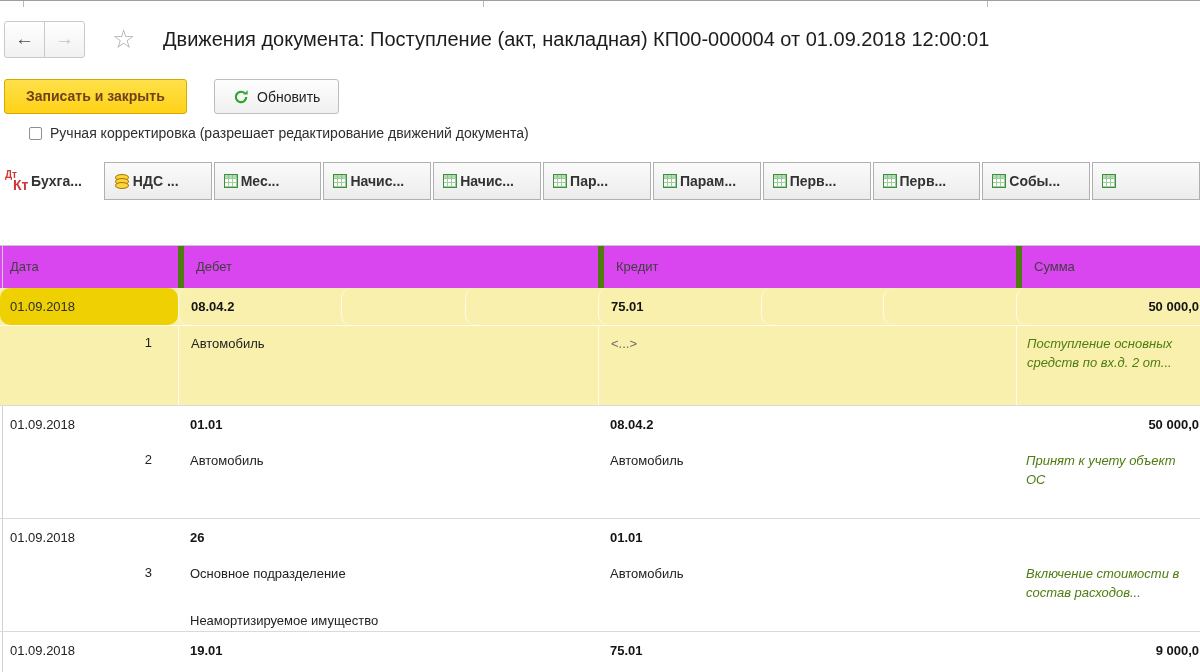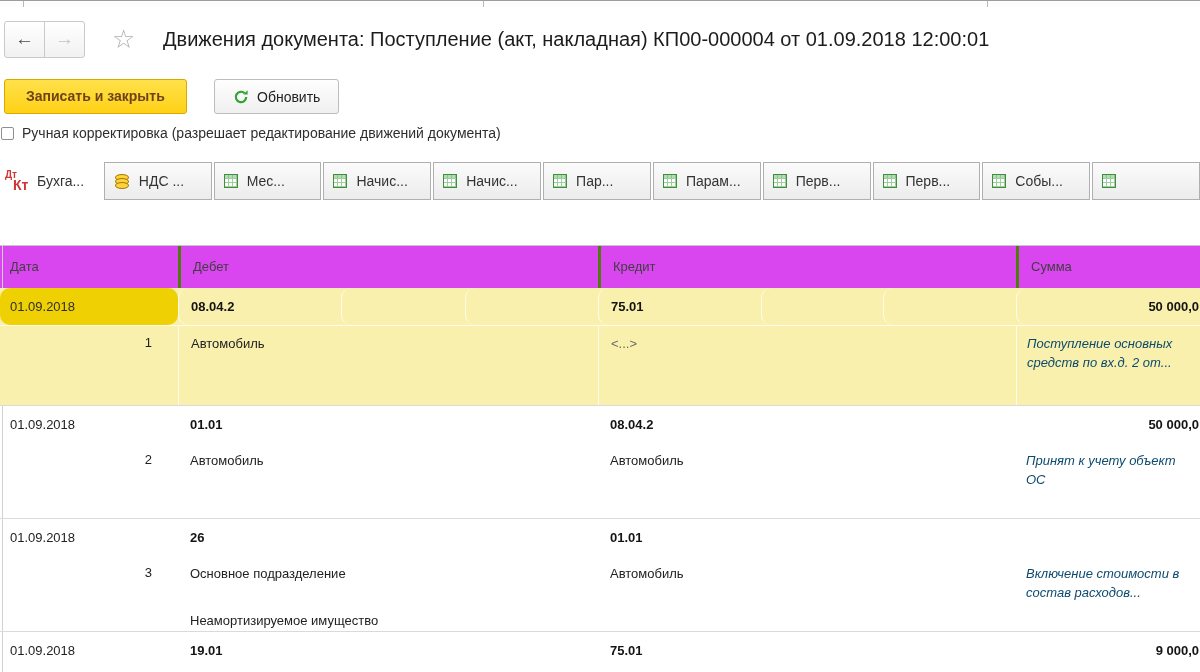--- a/index.html
+++ b/index.html
@@ -21,49 +21,49 @@
 
   
   .btn-save{position:absolute;left:4px;top:79px;height:35px;box-sizing:border-box;
             background:linear-gradient(#ffe14a,#ffd117);border:1px solid #d8a900;border-radius:3px;
             font-size:14px;font-weight:bold;color:#6e431a;padding:0 21px;line-height:33px;cursor:pointer;}
   .btn-refresh{position:absolute;left:214px;top:79px;height:35px;box-sizing:border-box;display:flex;align-items:center;
                background:linear-gradient(#fefefe,#f0f0f0);border:1px solid #bdbdbd;border-radius:3px;
                font-size:14px;color:#222;padding:0 18px;cursor:pointer;gap:8px;}
 
   
-  .chkrow{position:absolute;left:1px;top:125px;display:flex;align-items:center;gap:8px;}
+  .chkrow{position:absolute;left:1px;top:125px;display:flex;align-items:center;gap:8px;padding-left:28px;}
   .chk{appearance:none;-webkit-appearance:none;width:13px;height:13px;margin:0;
        border:1px solid #8f8f8f;border-radius:2px;background:#fff;}
   .chklabel{font-size:14px;color:#2e2e2e;}
 
   
   .tabbar{position:absolute;left:0;top:162px;width:1200px;height:38px;display:flex;align-items:stretch;}
   .tab{box-sizing:border-box;display:flex;align-items:center;font-size:14px;color:#333;cursor:pointer;white-space:nowrap;overflow:hidden;}
   .tab.active{width:110px;padding-left:5px;background:#fff;border:none;}
   .tab.inactive{width:116px;padding-left:9px;background:linear-gradient(#fbfbfb,#ececec);
                 border:1px solid #b0b0b0;margin-left:2px;}
-  .tab .lbl{margin-left:9px;}
+  .tab .lbl{margin-left:3px;font-weight:bold;}
 
   
   .ic-dtkt{position:relative;width:23px;height:22px;flex:0 0 auto;}
   .ic-dtkt .dt{position:absolute;left:0;top:0;font-size:10px;font-weight:bold;color:#cf3636;line-height:10px;}
   .ic-dtkt .kt{position:absolute;left:8px;top:10px;font-size:14px;font-weight:bold;color:#cf3636;line-height:10px;}
   .ic-coins{position:relative;width:16px;height:15px;flex:0 0 auto;}
   .ic-coins i{position:absolute;left:1px;width:12px;height:5px;background:#ffd23e;border:1px solid #a67c00;border-radius:50%;}
   .ic-coins i:nth-child(1){top:0;}.ic-coins i:nth-child(2){top:4px;}.ic-coins i:nth-child(3){top:8px;}
   .ic-tbl{width:14px;height:14px;box-sizing:border-box;flex:0 0 auto;background:#fff;border:1px solid #3f8f3f;
           background-image:linear-gradient(to right,#9ccf9c 1px,transparent 1px),linear-gradient(to bottom,#9ccf9c 1px,transparent 1px);
           background-size:4px 4px;background-position:-1px -1px;box-shadow:inset 0 3px 0 rgba(120,190,120,.55);}
 
   
   .gheader{position:absolute;left:0;top:245px;width:1200px;height:46px;box-sizing:border-box;display:grid;
            grid-template-columns:178px 420px 418px 184px;background:#d946ef;
            border-top:1px solid #c6c6c6;border-bottom:1px solid #c6c6c6;}
-  .gheader .hc{font-size:13px;color:#3f3f3f;line-height:41px;padding-left:12px;border-left:3px solid #4d7c0f;overflow:hidden;}
+  .gheader .hc{font-size:13px;color:#3f3f3f;line-height:41px;padding-left:12px;border-left:6px solid #4d7c0f;overflow:hidden;}
   .gheader .hc:first-child{border-left:none;padding-left:10px;}
   .table-edge{position:absolute;left:2px;top:245px;height:427px;border-left:1px solid #d2d2d2;}
 
   .grow{position:absolute;left:0;width:1200px;box-sizing:border-box;}
   .r1{top:288px;height:117px;background:#faf0ae;}
   .r2{top:405px;height:113px;border-top:1px solid #dadada;}
   .r3{top:518px;height:113px;border-top:1px solid #dadada;}
   .r4{top:631px;height:41px;border-top:1px solid #dadada;}
 
   .line1{display:grid;grid-template-columns:178px 163px 124px 133px 163px 122px 133px 184px;height:37px;}
@@ -75,21 +75,21 @@
   .acct{font-weight:bold;color:#141414;}
   .amt{text-align:right;padding-left:0;padding-right:1px;font-weight:bold;color:#141414;}
   .r1 .line1 > .c + .c{border-left:1px solid rgba(255,255,255,.75);}
   .r1 .line2 > div + div{border-left:1px solid rgba(255,255,255,.75);}
   .r1 .datec{background:#efd002;color:#2f2f2f;}
 
   .numc{font-size:13px;color:#222;text-align:right;padding:9px 26px 0 0;}
   .subc{font-size:13px;color:#222;padding:9px 0 0 12px;line-height:17px;}
   .sub2{margin-top:21px;}
   .dim{color:#6a6a6a;}
-  .notec{font-size:13px;font-style:italic;color:#0c4a6e;padding:8px 6px 0 10px;line-height:19px;}
+  .notec{font-size:13px;font-style:italic;color:#4d7c0f;padding:8px 6px 0 10px;line-height:19px;}
 </style>
 </head>
 <body>
 
 <div class="app">
 
   <div class="top-strip">
     <span class="tick" style="left:23px"></span>
     <span class="tick" style="left:483px"></span>
     <span class="tick" style="left:987px"></span>

